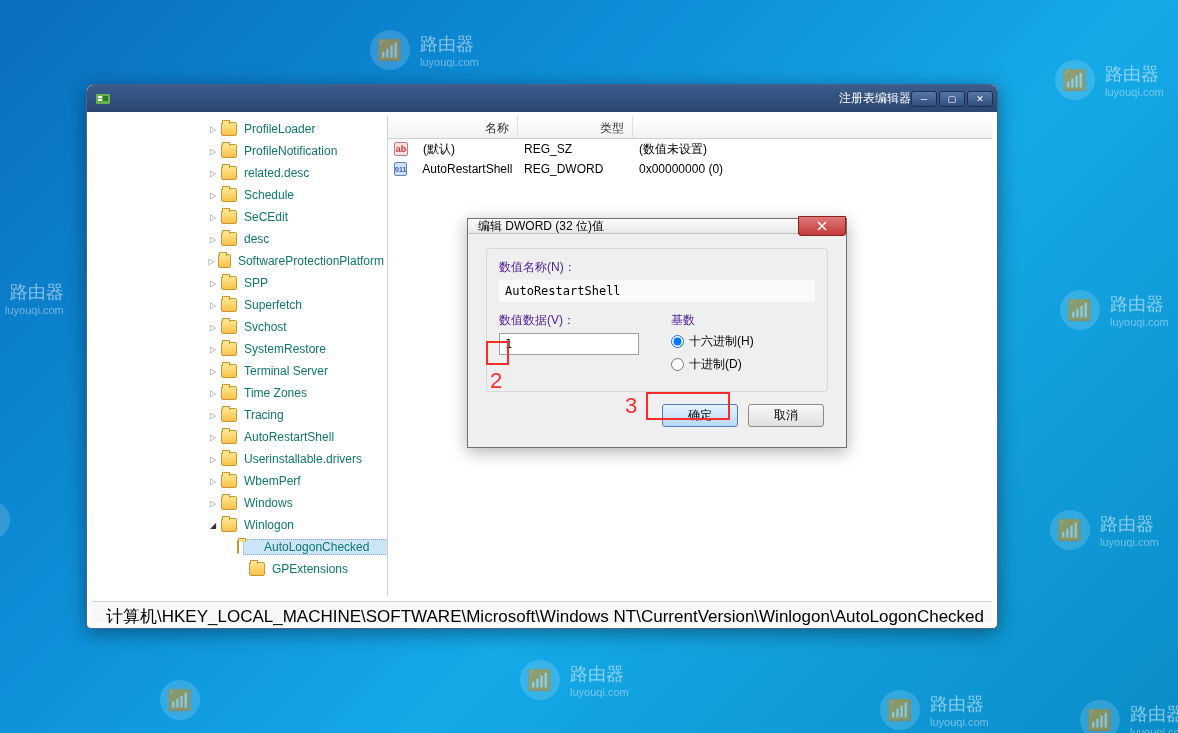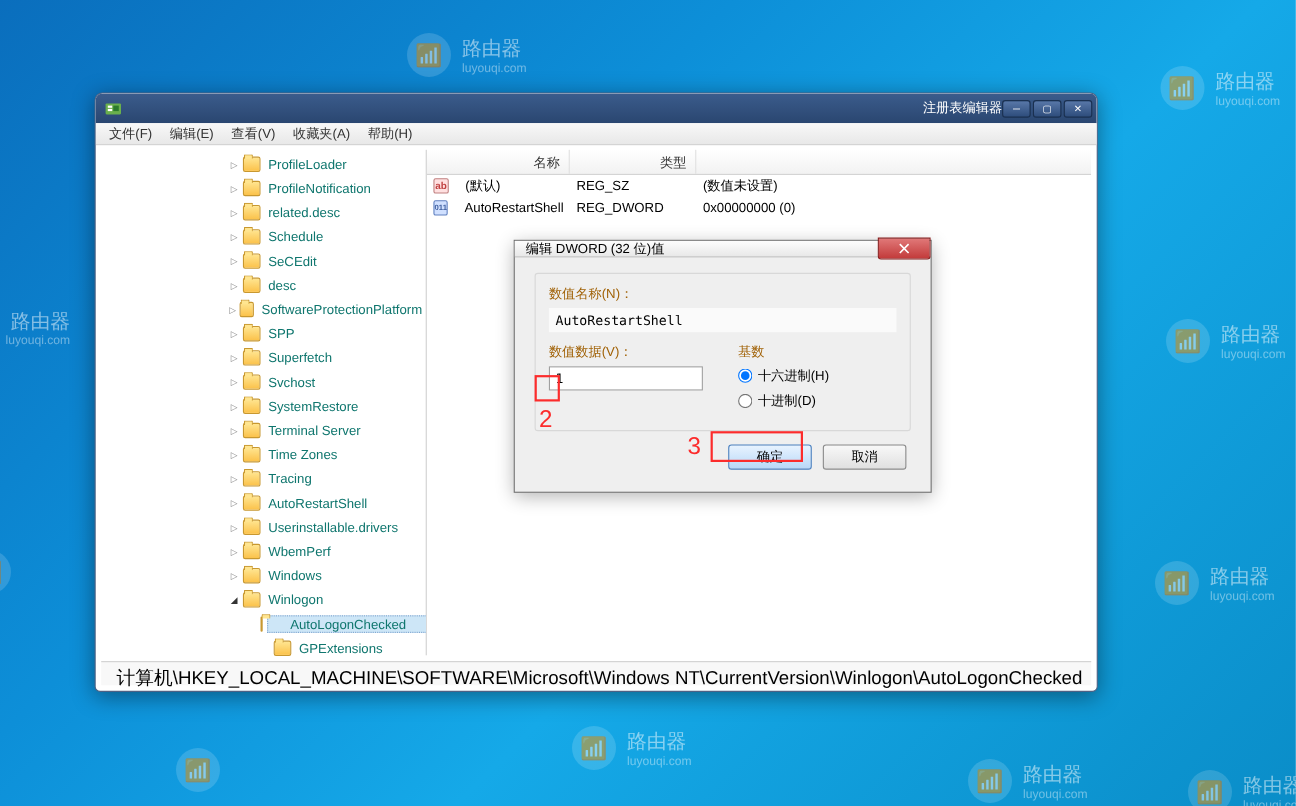--- a/index.html
+++ b/index.html
@@ -45,21 +45,21 @@
 
 .redbox { position: absolute; border: 2px solid #fc2c2c; pointer-events: none; }
 .anno { position: absolute; color: #fc2c2c; font-size: 22px; font-family: 'SimHei', sans-serif; pointer-events: none; }
 
 .dialog { position: absolute; left: 467px; top: 218px; width: 380px; background: #efefef; border: 1px solid #707070; box-shadow: 0 4px 16px rgba(0,0,0,0.3); font-size: 12px; }
 .dialog-titlebar { height: 15px; background: linear-gradient(#fdfdfd, #e8e8e8); border-bottom: 1px solid #c0c0c0; display: flex; align-items: center; padding: 0 0 0 10px; }
 .dialog-title { flex: 1; color: #000; }
 .dialog-close { width: 48px; height: 20px; background: linear-gradient(#e07878, #c23a3a); border: 1px solid #8a2020; border-radius: 0 0 3px 3px; margin-top: -1px; margin-right: 0; color: #fff; display: flex; align-items: center; justify-content: center; cursor: pointer; }
 .dialog-body { padding: 14px 18px 16px 18px; }
 .groupbox { border: 1px solid #d8d8d8; border-radius: 3px; padding: 10px 12px 12px 12px; margin-bottom: 12px; }
-.field-label { font-size: 12px; margin-bottom: 4px; color: #a16207; }
+.field-label { font-size: 12px; margin-bottom: 4px; color: #4c1d95; }
 .field-display { background: #fafafa; padding: 4px 6px; border: none; font-family: 'Consolas', monospace; font-size: 12px; margin-bottom: 10px; }
 .field-row { display: flex; gap: 28px; }
 .field-col { flex: 1; }
 .text-input { width: 140px; padding: 3px 5px; border: 1px solid #a0a0a0; font-family: 'Consolas', monospace; font-size: 12px; background: #fff; }
 .radio-row { display: flex; align-items: center; gap: 5px; font-size: 12px; margin-bottom: 6px; }
 .radio-row input { margin: 0; }
 .dialog-buttons { display: flex; justify-content: flex-end; gap: 10px; padding: 0 4px 4px 0; }
 .dlg-btn { width: 76px; height: 23px; background: linear-gradient(#f8f8f8, #e0e0e0); border: 1px solid #8a8a8a; border-radius: 3px; font-size: 12px; cursor: pointer; }
 .dlg-btn.primary { background: linear-gradient(#e8f3ff, #b8d8f8); border-color: #4a80c0; }
 </style>
@@ -137,27 +137,20 @@
           <rect x="3" y="8" width="4" height="2" fill="#fff"></rect>
           <rect x="8" y="5" width="5" height="5" fill="#2c7a2c"></rect>
         </svg>
     </span>
     <span class="titlebar-title">注册表编辑器</span>
     <div class="win-controls">
       <div class="win-btn">─</div>
       <div class="win-btn">▢</div>
       <div class="win-btn close">✕</div>
     </div>
-  </div>
-  <div class="menubar">
-    <div class="menu-item">文件(F)</div>
-    <div class="menu-item">编辑(E)</div>
-    <div class="menu-item">查看(V)</div>
-    <div class="menu-item">收藏夹(A)</div>
-    <div class="menu-item">帮助(H)</div>
   </div>
   <div class="content">
     <div class="tree-panel">
       <div class="tree-scroll">
         <div class="tree-inner" id="tree-inner">
             <div class="tree-node" style="padding-left: 115px;">
               <span class="tree-expander">▷</span>
               <span class="tree-icon folder-icon"></span>
               <span class="tree-label">ProfileLoader</span>
             </div>

